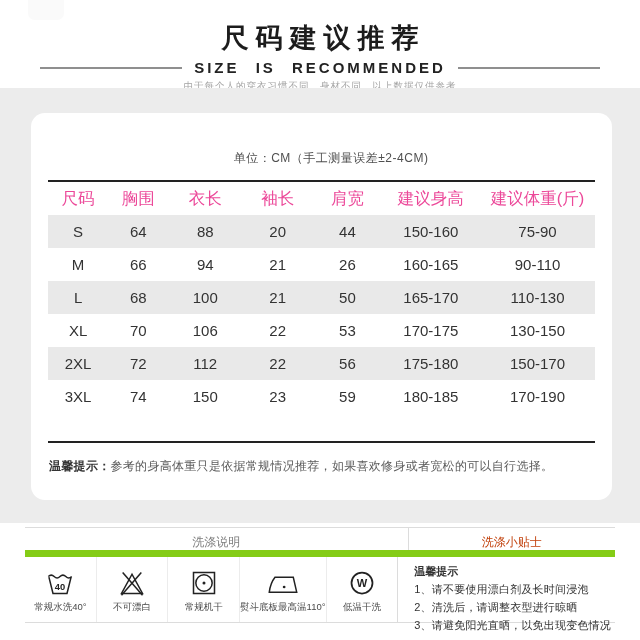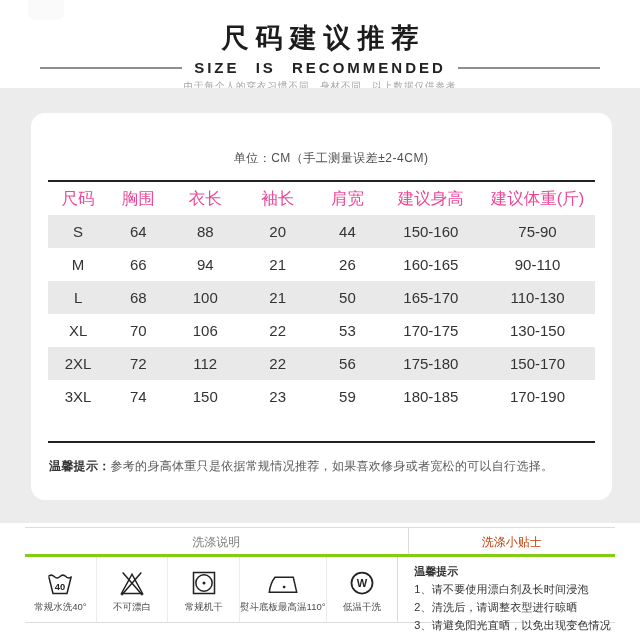--- a/index.html
+++ b/index.html
@@ -31,21 +31,21 @@
   .trow.alt { background:#e9e9e9; }
   .tcell { font-size:15px; color:#333; overflow:visible; white-space:nowrap; }
   .thead .tcell { font-size:16.5px; color:#ec4899; }
 
   .card-tip { margin:15px 18px 0 18px; font-size:12px; color:#5a5a5a; letter-spacing:0.3px; }
   .card-tip b { color:#333; font-weight:bold; }
 
   
   .care { position:absolute; top:523px; left:0; width:640px; height:117px; background:#fff; }
   .care-inner { margin:4px 25px 0 25px; border-top:1px solid #dcdcdc; }
-  .care-headers { display:flex; height:29px; line-height:29px; border-bottom:3px solid #84cc16; }
+  .care-headers { display:flex; height:29px; line-height:29px; border-bottom:7px solid #84cc16; }
   .care-headers .h-left { width:65%; text-align:center; font-size:12px; color:#7d7d7d; border-right:1px solid #dcdcdc; }
   .care-headers .h-right { flex:1; text-align:center; font-size:12px; color:#c2410c; }
   .care-body { display:flex; height:66px; border-bottom:1px solid #dcdcdc; }
   .icons-area { width:65%; display:flex; border-right:1px solid #dcdcdc; }
   .icon-cell { flex:1; display:flex; flex-direction:column; align-items:center; justify-content:center; padding-top:4px; overflow:visible; }
   .icon-cell:not(:last-child){ border-right:1px solid #ececec; }
   .icon-cell svg { display:block; }
   .icon-label { margin-top:4px; font-size:9.5px; color:#4a4a4a; white-space:nowrap; }
   .tips-area { flex:1; padding:7px 4px 0 16px; }
   .tips-title { font-size:11px; font-weight:bold; color:#333; }

